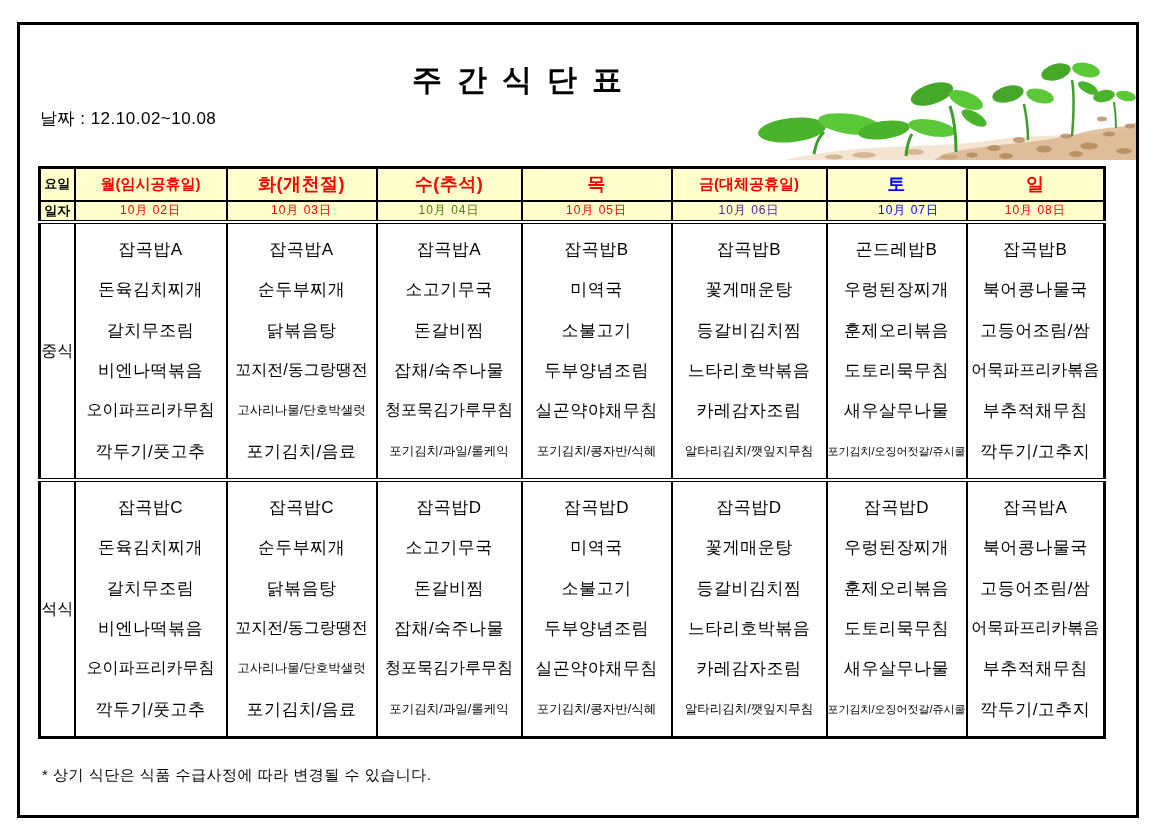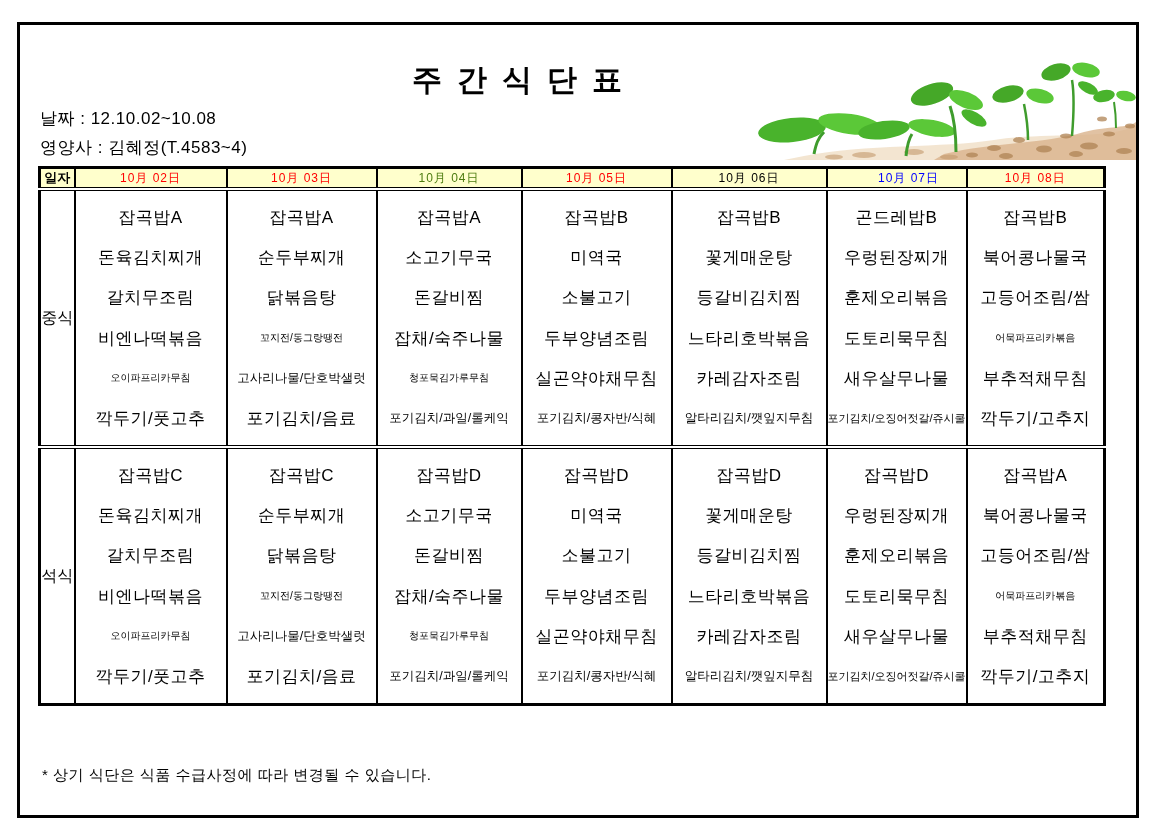--- a/index.html
+++ b/index.html
@@ -98,41 +98,40 @@
   .menu-item {
     flex: 1;
     display: flex;
     align-items: center;
     justify-content: center;
     font-size: 17px;
     color: #000;
     letter-spacing: 0.5px;
     white-space: nowrap;
   }
-  .menu-item.fs14 { font-size: 10px; letter-spacing: 0; }
+  .menu-item.fs14 { font-size: 16px; letter-spacing: 0; }
   .menu-item.fs12 { font-size: 12.5px; letter-spacing: 0; }
   .menu-item.fs11 { font-size: 11px; letter-spacing: 0; }
   .footnote {
     position: absolute;
     left: 42px; top: 766px;
     font-size: 15px;
     color: #000;
     letter-spacing: 0.5px;
   }
 </style>
 </head>
 <body>
 
 <div class="page-border"></div>
 
 <h1 class="page-title">주간식단표</h1>
 
 <div class="meta">
   <div>날짜 : 12.10.02~10.08</div>
-  <div>영양사 : 김혜정(T.4583~4)</div>
 </div>
 
 <svg class="seedlings" viewBox="0 0 392 104" xmlns="http://www.w3.org/2000/svg">
 
   <path d="M60,100 C120,88 200,92 250,84 C300,76 360,84 392,70 L392,104 L40,104 Z" fill="#EFDCC2" opacity="0.75"></path>
   <path d="M200,98 C250,86 300,88 340,76 C365,70 385,72 392,66 L392,104 L190,104 Z" fill="#D9B38C" opacity="0.8"></path>
 
   <g fill="#B08455" opacity="0.75">
     <ellipse cx="250" cy="92" rx="7" ry="3"></ellipse>
       <ellipse cx="275" cy="84" rx="6" ry="3"></ellipse>
@@ -186,27 +185,37 @@
       <col style="width: 35px;">
       <col style="width: 152px;">
       <col style="width: 150px;">
       <col style="width: 145px;">
       <col style="width: 150px;">
       <col style="width: 155px;">
       <col style="width: 140px;">
       <col style="width: 138px;">
     </colgroup>
   <tbody id="menu-tbody">
+      <tr class="r-days">
+        <th class="corner-cell">요일</th>
+        <th class="day-cell long" style="color: rgb(255, 0, 0);">월(임시공휴일)</th>
+        <th class="day-cell" style="color: rgb(255, 0, 0);">화(개천절)</th>
+        <th class="day-cell" style="color: rgb(255, 0, 0);">수(추석)</th>
+        <th class="day-cell" style="color: rgb(255, 0, 0);">목</th>
+        <th class="day-cell long" style="color: rgb(255, 0, 0);">금(대체공휴일)</th>
+        <th class="day-cell" style="color: rgb(0, 0, 255);">토</th>
+        <th class="day-cell" style="color: rgb(255, 0, 0);">일</th>
+      </tr>
       <tr class="r-date">
         <th class="corner-cell">일자</th>
         <td class="date-cell" style="color: rgb(255, 0, 0);">10月 02日</td>
         <td class="date-cell" style="color: rgb(255, 0, 0);">10月 03日</td>
         <td class="date-cell" style="color: #4d7c0f;">10月 04日</td>
         <td class="date-cell" style="color: rgb(255, 0, 0);">10月 05日</td>
-        <td class="date-cell" style="color: #000000; margin-top: 42px;">10月 06日</td>
+        <td class="date-cell" style="color: #4c1d95; margin-top: 42px;">10月 06日</td>
         <td class="date-cell" style="color: rgb(0, 0, 255); padding-left: 24px;">10月 07日</td>
         <td class="date-cell" style="color: rgb(255, 0, 0); margin-top: 10px;">10月 08日</td>
       </tr>
       <tr class="r-lunch">
         <th class="meal-label-cell">중식</th>
         <td class="menu-cell">
           <div class="menu-stack">
             <div class="menu-item">잡곡밥A</div>
             <div class="menu-item">돈육김치찌개</div>
             <div class="menu-item">갈치무조림</div>

